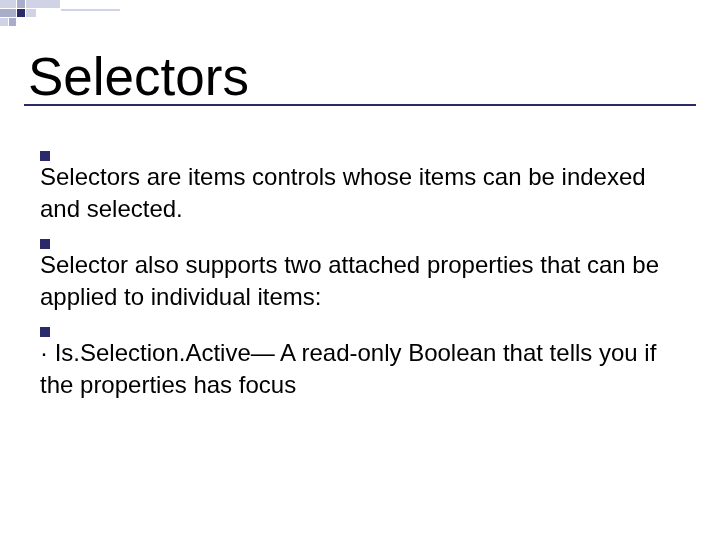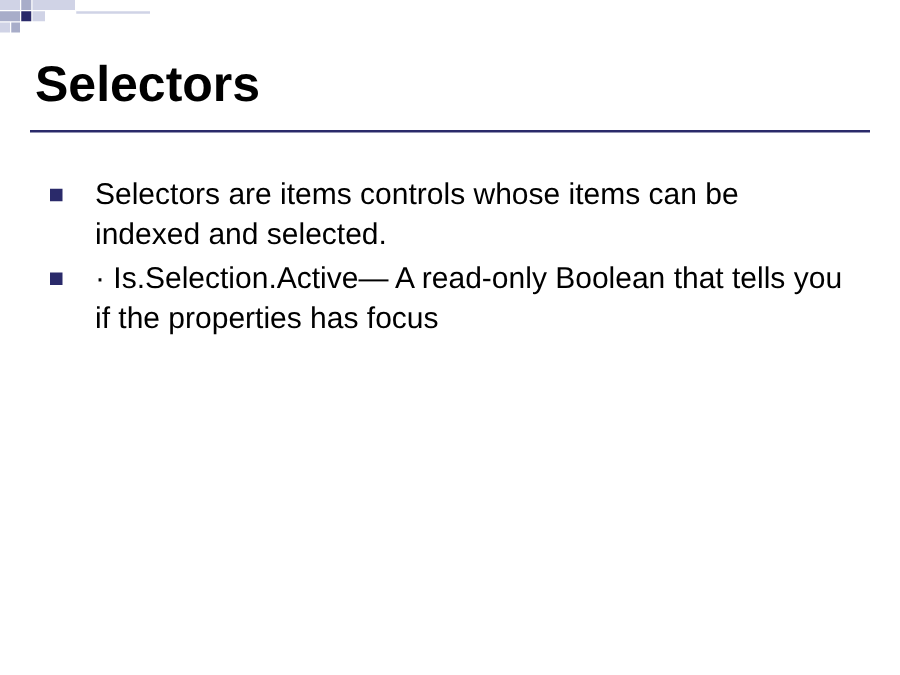--- a/index.html
+++ b/index.html
@@ -15,42 +15,43 @@
       top: 0;
       left: 0;
       width: 120px;
       height: 30px;
     }
     .corner-deco svg { display: block; }
     .title {
       position: absolute;
       top: 46px;
       left: 28px;
-      font-size: 40px;
+      font-size: 53px;
       color: #000;
-      font-weight: bold;
+      font-weight: normal;
     }
     .divider {
       position: absolute;
       top: 104px;
       left: 24px;
       width: 672px;
       height: 2px;
       background: #2a2a6a;
     }
     .content {
       position: absolute;
       top: 140px;
       left: 40px;
       width: 640px;
     }
     .bullet-item {
       display: flex;
       align-items: flex-start;
       margin-bottom: 2px;
+      flex-direction: column;
     }
     .bullet-icon {
       width: 10px;
       height: 10px;
       background: #2a2a6a;
       flex-shrink: 0;
       margin-top: 11px;
       margin-right: 26px;
     }
     .bullet-text {
@@ -80,15 +81,19 @@
 
 <div class="divider"></div>
 
 <div class="content">
   <div class="bullet-item">
     <div class="bullet-icon"></div>
     <div class="bullet-text">Selectors are items controls whose items can be indexed and selected.</div>
   </div>
   <div class="bullet-item">
     <div class="bullet-icon"></div>
+    <div class="bullet-text">Selector also supports two attached properties that can be applied to individual items:</div>
+  </div>
+  <div class="bullet-item">
+    <div class="bullet-icon"></div>
     <div class="bullet-text">· Is.Selection.Active— A read-only Boolean that tells you if the properties has focus</div>
   </div>
 </div>
 
 </body></html>

